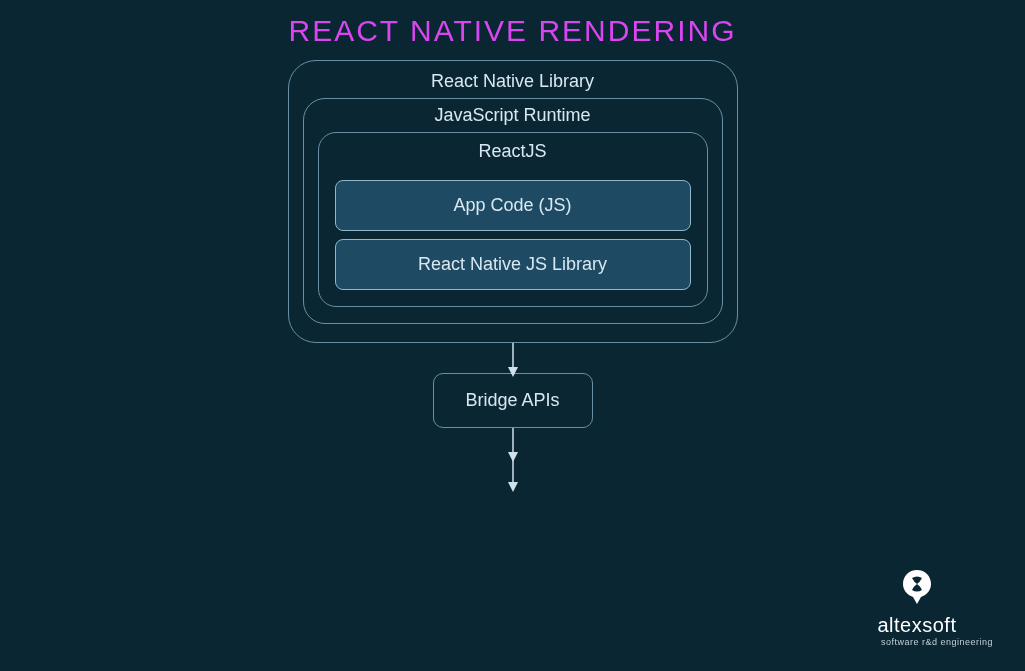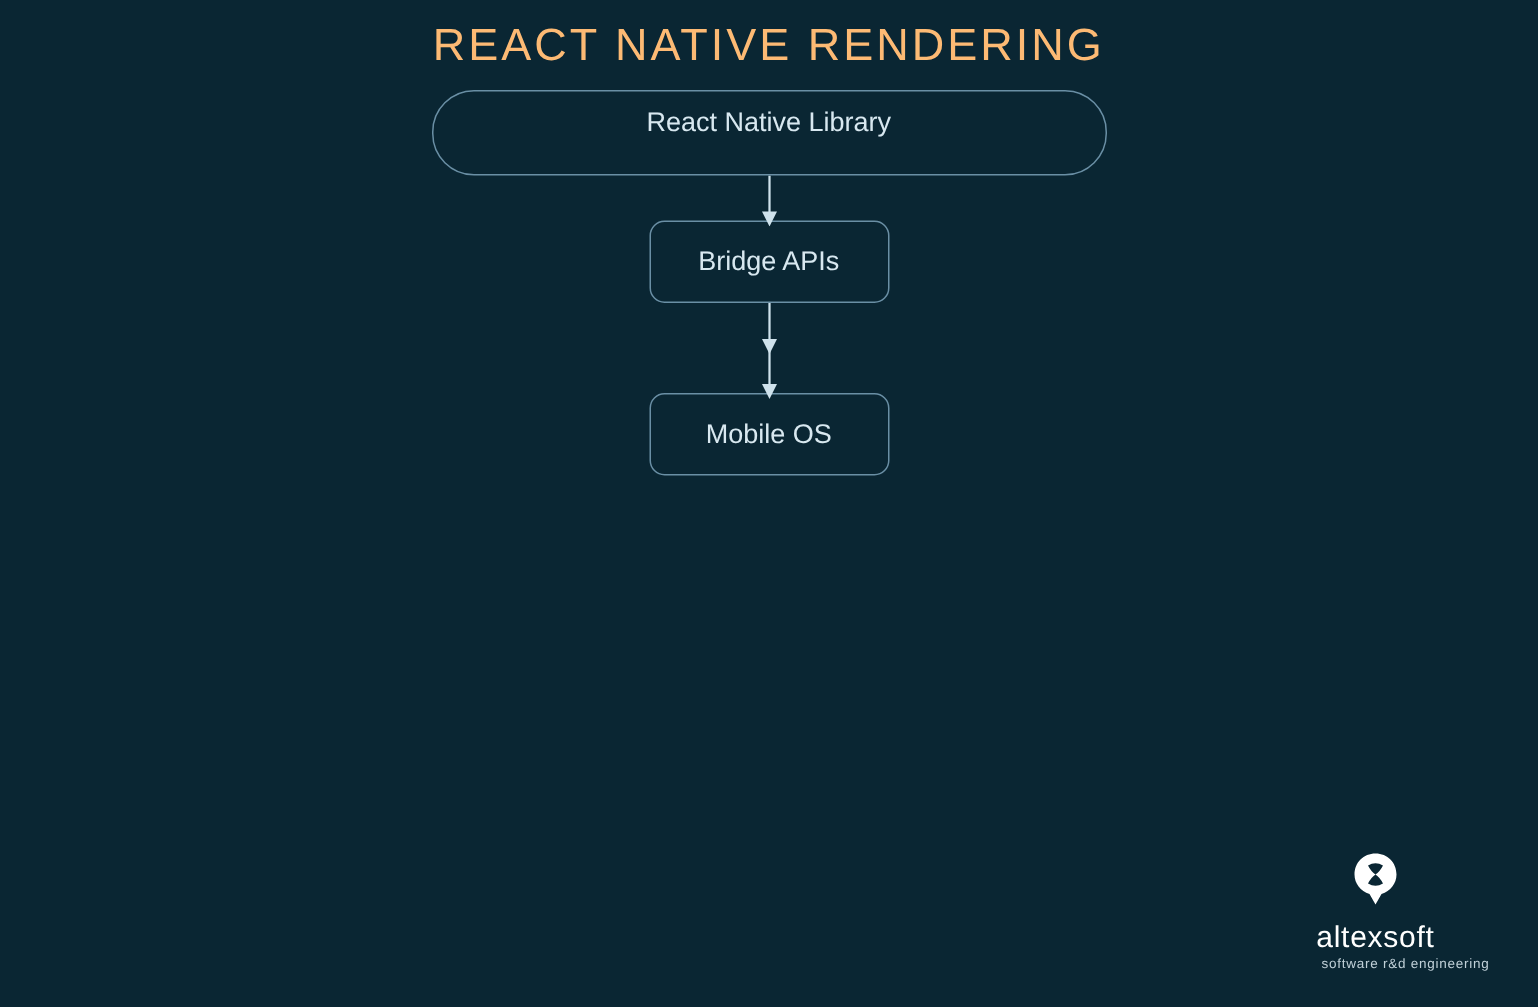--- a/index.html
+++ b/index.html
@@ -10,21 +10,21 @@
     color: #d8e8f0;
     position: relative;
     overflow: hidden;
   }
   .title {
     text-align: center;
     font-size: 30px;
     letter-spacing: 2px;
     font-weight: 400;
     padding-top: 14px;
-    color: #fdba74;
+    color: #d946ef;
   }
   .diagram {
     position: relative;
     width: 100%;
     display: flex;
     flex-direction: column;
     align-items: center;
     margin-top: 12px;
   }
   .outer {
@@ -98,20 +98,28 @@
 </style>
 </head>
 <body>
 
 <h1 class="title">REACT NATIVE RENDERING</h1>
 
 <div class="diagram">
 
   <div class="outer">
     <div class="label">React Native Library</div>
+    <div class="mid">
+      <div class="label">JavaScript Runtime</div>
+      <div class="inner">
+        <div class="label">ReactJS</div>
+        <div class="box-fill">App Code (JS)</div>
+        <div class="box-fill">React Native JS Library</div>
+      </div>
+    </div>
   </div>
 
   <div class="arrow">
     <svg width="14" height="34" viewBox="0 0 14 34">
       <line x1="7" y1="0" x2="7" y2="26" stroke="#cfe2ec" stroke-width="1.5"></line>
       <polygon points="7,34 2,24 12,24" fill="#cfe2ec"></polygon>
     </svg>
   </div>
 
   <div class="node">Bridge APIs</div>
@@ -124,21 +132,20 @@
   </div>
 
 
   <div class="arrow">
     <svg width="14" height="34" viewBox="0 0 14 34">
       <line x1="7" y1="0" x2="7" y2="26" stroke="#cfe2ec" stroke-width="1.5"></line>
       <polygon points="7,34 2,24 12,24" fill="#cfe2ec"></polygon>
     </svg>
   </div>
 
-  <div class="node">Mobile OS</div>
 
 </div>
 
 <div class="logo">
   <span class="mark">
     <svg width="34" height="38" viewBox="0 0 34 38">
       <path d="M17 2 C9 2 3 8 3 16 C3 22 7 27 13 29 L17 36 L21 29 C27 27 31 22 31 16 C31 8 25 2 17 2 Z" fill="#ffffff"></path>
       <path d="M12 10 Q17 7 22 10 Q20 14 17 16 Q20 18 22 22 Q17 25 12 22 Q14 18 17 16 Q14 14 12 10 Z" fill="#0a2633"></path>
     </svg>
   </span>

